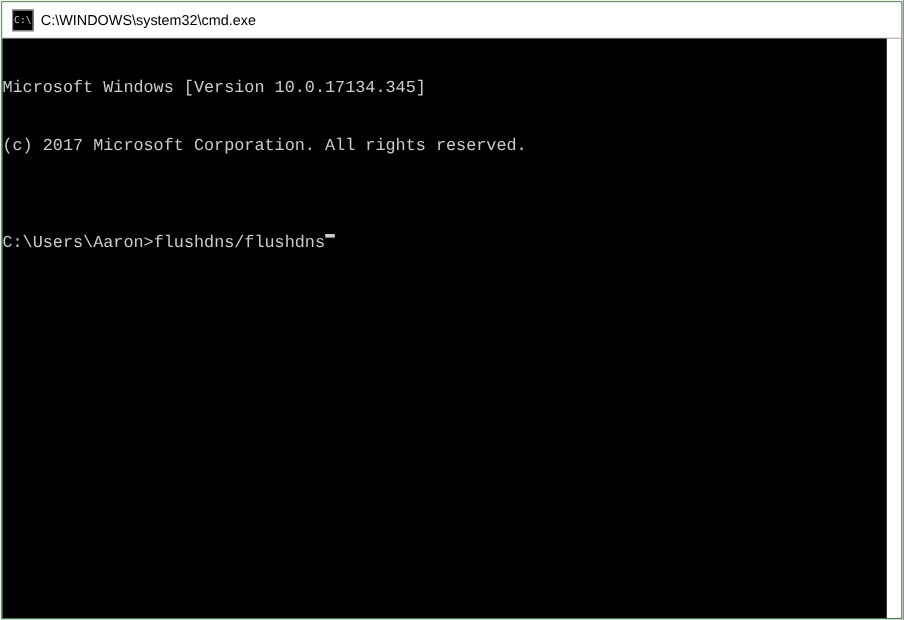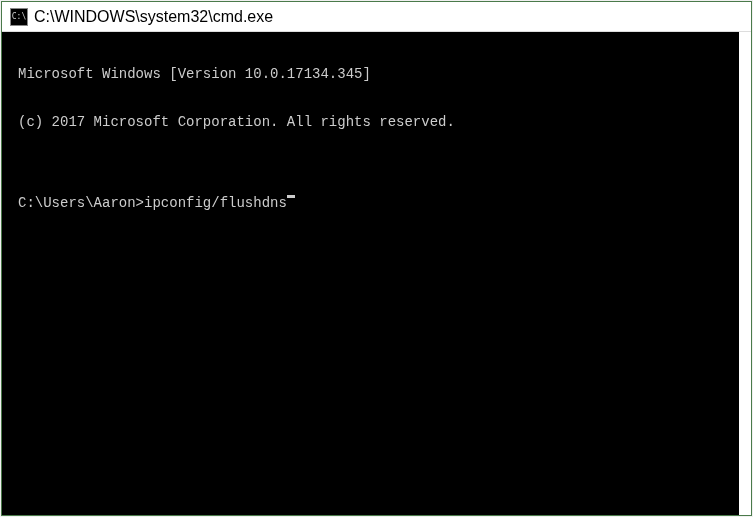--- a/index.html
+++ b/index.html
@@ -42,31 +42,31 @@
       justify-content: center;
       border: 1px solid #888;
     }
     .title-icon-inner {
       color: #ccc;
       font-size: 8px;
       font-family: monospace;
       line-height: 1;
     }
     .title-text {
-      font-size: 16px;
+      font-size: 12px;
       color: #000;
     }
     .terminal {
       flex: 1;
       background: #000000;
       color: #cccccc;
       font-family: Consolas, "Courier New", monospace;
       font-size: 14px;
       line-height: 1.15;
-      padding: 2px 16px;
+      padding: 2px 0;
       white-space: pre;
       overflow: hidden;
       border-right: 12px solid #ffffff;
       position: relative;
     }
     .terminal-line {
       white-space: pre;
     }
     .prompt-line {
       display: flex;
@@ -89,15 +89,15 @@
   <div class="title-bar">
     <div class="title-icon">
       <span class="title-icon-inner">C:\</span>
     </div>
     <div class="title-text">C:\WINDOWS\system32\cmd.exe</div>
   </div>
   <div class="terminal">
     <div class="terminal-line">Microsoft Windows [Version 10.0.17134.345]</div>
     <div class="terminal-line">(c) 2017 Microsoft Corporation. All rights reserved.</div>
     <div class="terminal-line"></div>
-    <div class="prompt-line"><span>C:\Users\Aaron&gt;</span><span>ipconfig/flushdns</span><span class="cursor"></span></div>
+    <div class="prompt-line"><span>C:\Users\Aaron&gt;</span><span>flushdns/flushdns</span><span class="cursor"></span></div>
   </div>
 </div>
 
 </body></html>

